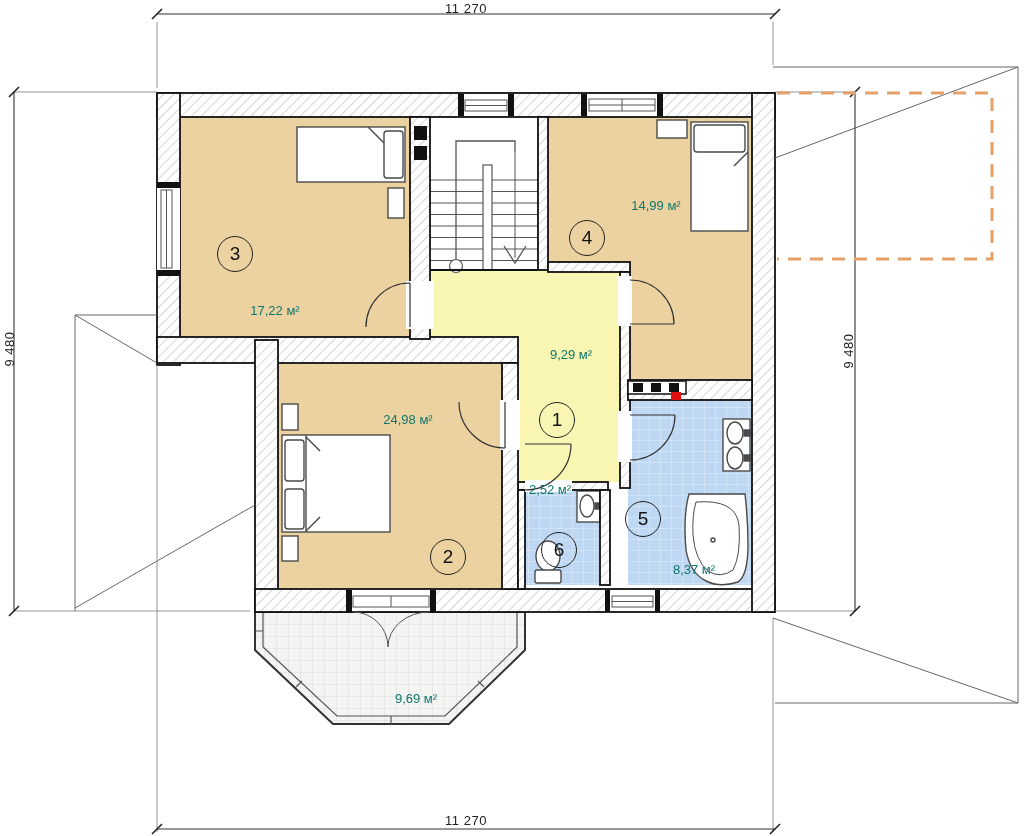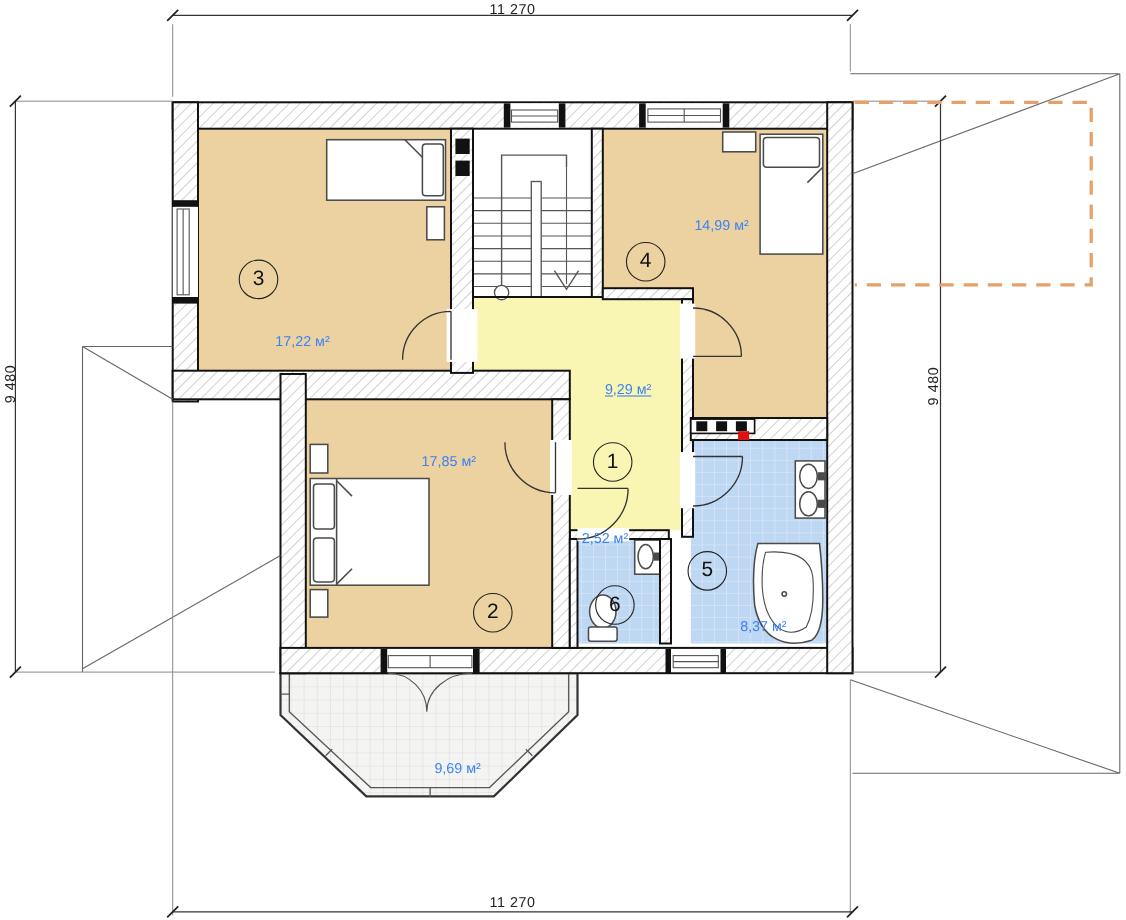--- a/index.html
+++ b/index.html
@@ -1,20 +1,20 @@
 <!DOCTYPE html>
 <html><head>
 <meta charset="utf-8">
 <style>
   html,body{margin:0;padding:0;background:#fff;}
   .plan{position:relative;width:1024px;height:836px;background:#fff;overflow:hidden;
         font-family:"Liberation Sans",sans-serif;color:#111;text-align:right;}
   .plan svg{position:absolute;left:0;top:0;}
   .lbl{position:absolute;transform:translate(-50%,-50%);white-space:nowrap;
-       font-size:13px;color:#3b82f6;}
+       font-size:13px;color:#0f766e;}
   .dim{font-size:13px;color:#222;letter-spacing:.5px;}
   .vdim{transform:translate(-50%,-50%) rotate(-90deg);}
   .numcircle{position:absolute;width:34px;height:34px;border:1.6px solid #222;
        border-radius:50%;display:flex;align-items:center;justify-content:center;
        font-size:19px;color:#111;transform:translate(-50%,-50%);background:transparent;}
 </style>
 </head>
 <body>
 
 <div class="plan">
@@ -224,21 +224,21 @@
 <div class="lbl dim vdim" style="left:9px;top:349px;">9 480</div>
 <div class="lbl dim vdim" style="left:848px;top:351px;">9 480</div>
 
 <div class="numcircle" style="left:557px;top:420px;">1</div>
 <div class="numcircle" style="left:448px;top:557px;">2</div>
 <div class="numcircle" style="left:235px;top:254px;">3</div>
 <div class="numcircle" style="left:587px;top:238px;">4</div>
 <div class="numcircle" style="left:643px;top:519px;">5</div>
 <div class="numcircle" style="left:559px;top:550px;">6</div>
 
-<div class="lbl" style="left:571px;top:354px;text-decoration:underline;">9,29 м²</div>
-<div class="lbl" style="left:408px;top:419px;">17,85 м²</div>
+<div class="lbl" style="left:571px;top:354px;">9,29 м²</div>
+<div class="lbl" style="left:408px;top:419px;">24,98 м²</div>
 <div class="lbl" style="left:229px;top:310px;margin-left:46px;">17,22 м²</div>
 <div class="lbl" style="left:656px;top:205px;">14,99 м²</div>
 <div class="lbl" style="left:650px;top:569px;margin-left:44px;">8,37 м²</div>
 <div class="lbl" style="left:550px;top:489px;">2,52 м²</div>
 <div class="lbl" style="left:416px;top:698px;">9,69 м²</div>
 
 </div>
 
 </body></html>

